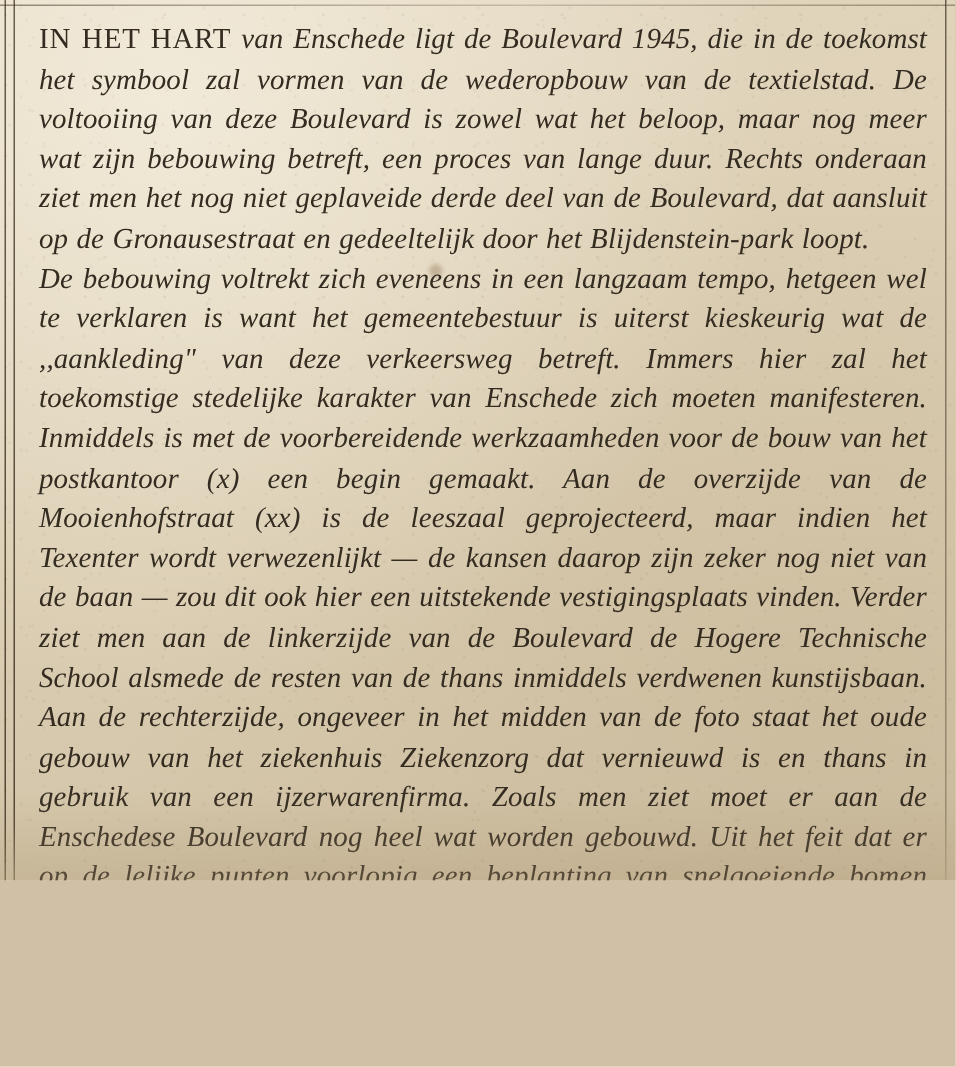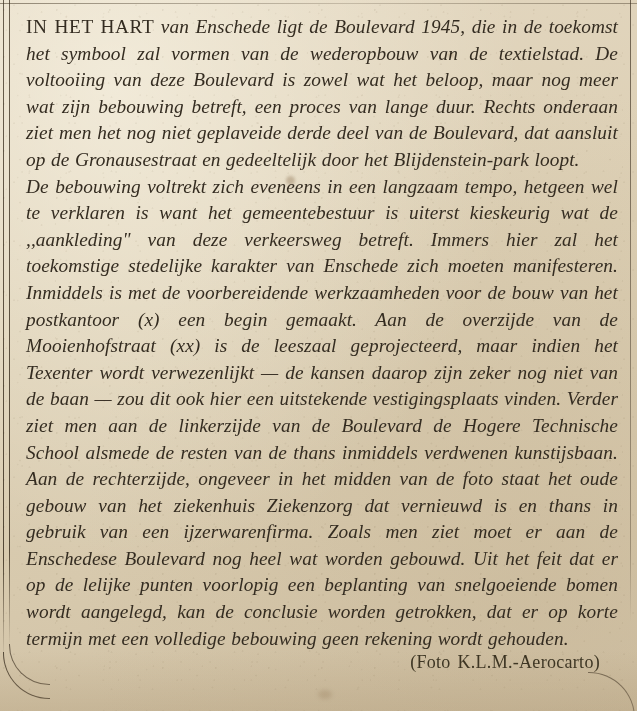--- a/index.html
+++ b/index.html
@@ -4,21 +4,21 @@
 <title>Newspaper clipping</title>
 <style>
   html, body {
     margin: 0;
     padding: 0;
     background: #cfc0a6;
   }
   #clipping {
     position: relative;
     width: 637px;
-    height: 711px;
+    height: 587px;
     overflow: hidden;
     background-color: #ded0b6;
     background-image:
       radial-gradient(ellipse at 18% 12%, rgba(255,252,240,0.55) 0%, rgba(255,252,240,0) 55%),
       radial-gradient(ellipse at 85% 80%, rgba(196,178,146,0.45) 0%, rgba(196,178,146,0) 60%),
       linear-gradient(170deg, #e3d7c0 0%, #dccfb4 40%, #d7c9ad 72%, #cfc0a4 100%);
     font-family: "Liberation Serif", "DejaVu Serif", serif;
     color: #30291f;
   }
   

